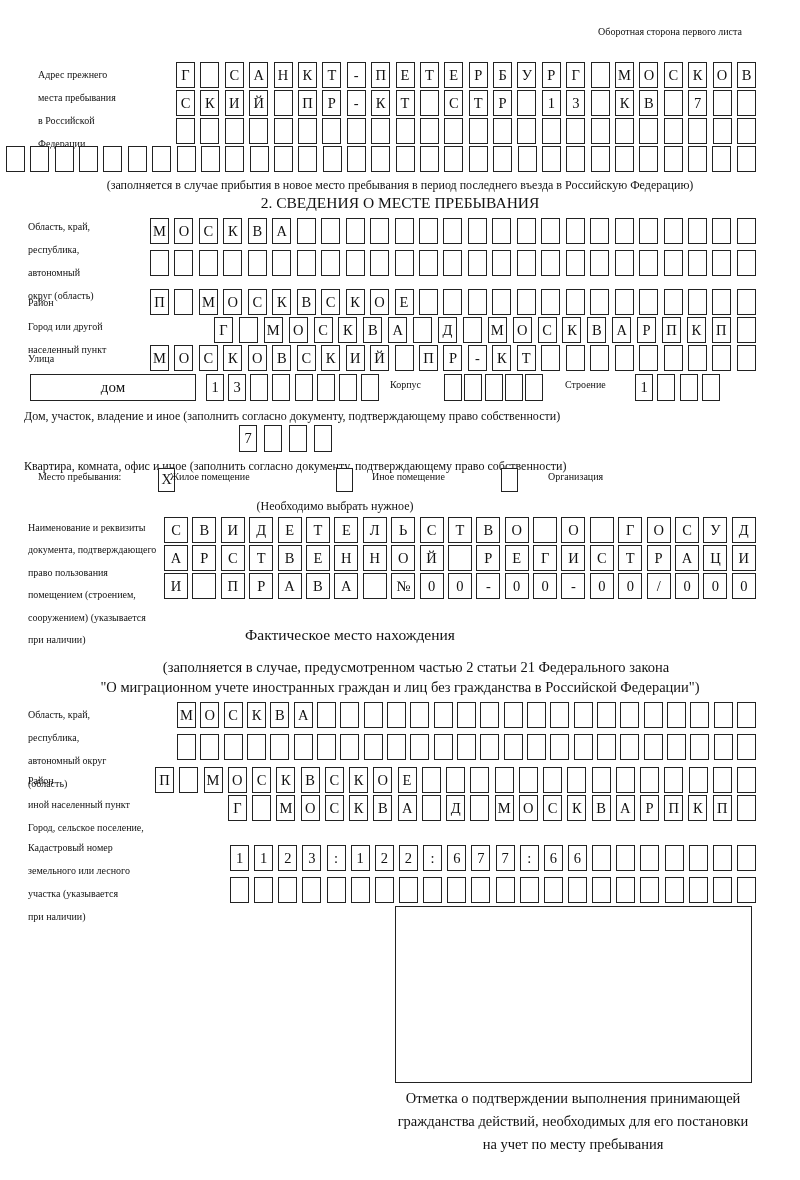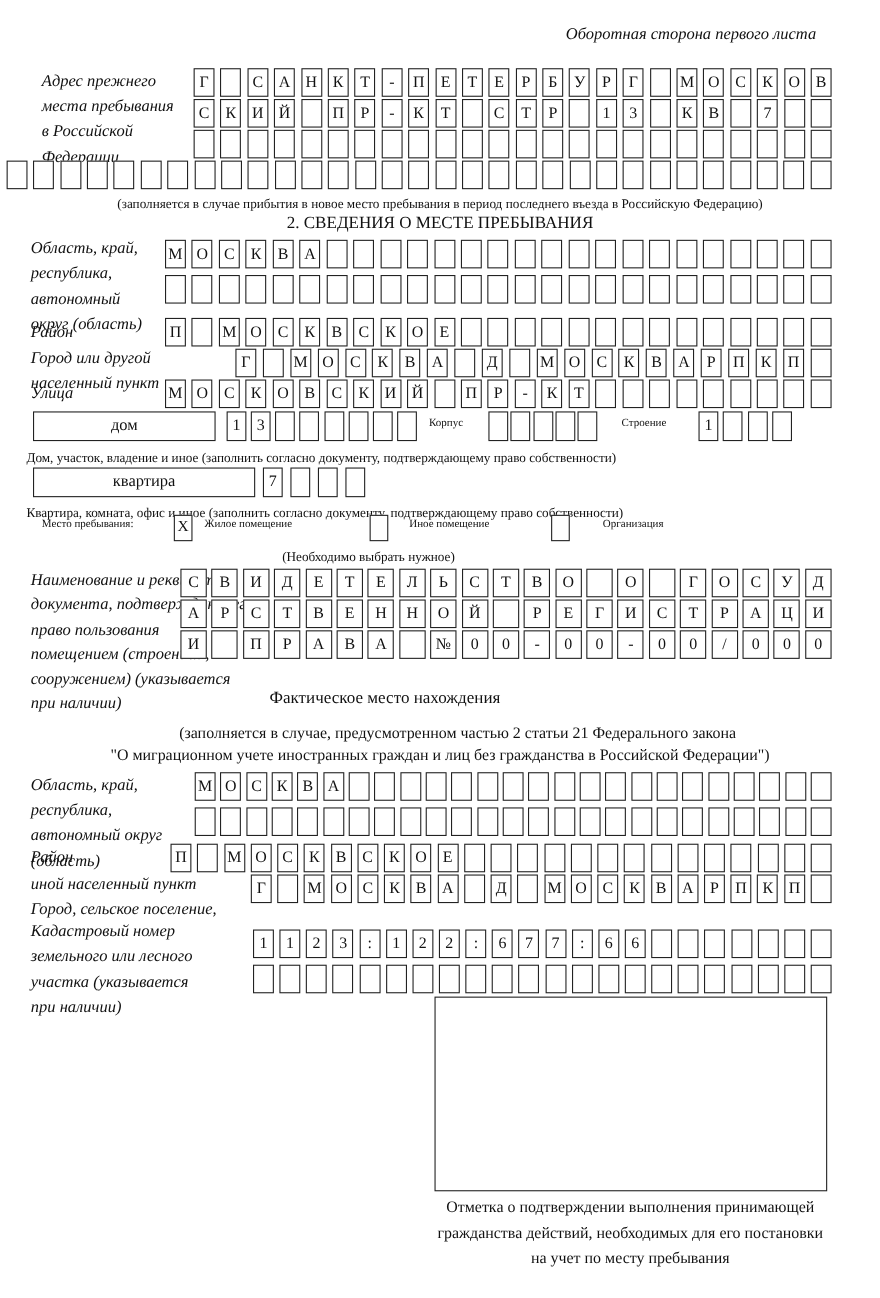--- a/index.html
+++ b/index.html
@@ -1,19 +1,19 @@
 <!DOCTYPE html>
 <html><head>
 <meta charset="utf-8">
 <style>
   html,body{margin:0;padding:0;background:#fff;}
   #page{position:relative;width:800px;height:1180px;background:#fff;
         font-family:"Liberation Serif","DejaVu Serif",serif;color:#111;overflow:hidden;}
   .abs{position:absolute;}
-  .lbl{font-size:15px;line-height:23px;font-style:italic;}
+  .lbl{font-size:10px;line-height:23px;}
   .line{white-space:nowrap;}
   .cells{display:flex;justify-content:space-between;align-items:flex-start;}
   .cell{width:19px;height:26px;border:1.6px solid #222;box-sizing:border-box;flex:none;
         display:flex;align-items:center;justify-content:center;font-size:14.5px;background:#fff;}
   .small .cell{width:18px;height:27px;}
   .w24 .cell{width:24px;}
   .boxlabel{border:1.6px solid #222;box-sizing:border-box;height:27px;
         display:flex;align-items:center;justify-content:center;font-size:15px;background:#fff;}
   .inl{font-size:10px;white-space:nowrap;}
   .note{font-size:12px;line-height:18px;}
@@ -322,32 +322,31 @@
     </div>
   <div class="abs inl" style="top:379px;left:565px">Строение</div>
   <div class="abs cells small" style="top:374px;left:635px;width:85px">
       <span class="cell">1</span>
       <span class="cell"></span>
       <span class="cell"></span>
       <span class="cell"></span>
     </div>
   <div class="abs note" style="top:407px;left:24px;width:770px">Дом, участок, владение и иное (заполнить согласно документу, подтверждающему право собственности)</div>
 
-  <div class="abs boxlabel" style="top:425px;left:30px;width:202px">квартира</div>
   <div class="abs cells small" style="top:425px;left:239px;width:93px">
       <span class="cell">7</span>
       <span class="cell"></span>
       <span class="cell"></span>
       <span class="cell"></span>
     </div>
   <div class="abs note" style="top:457px;left:24px;width:770px">Квартира, комната, офис и иное (заполнить согласно документу, подтверждающему право собственности)</div>
 
   <div class="abs inl" style="top:471px;left:38px">Место пребывания:</div>
   <div class="abs chk" style="top:468px;left:158px">X</div>
-  <div class="abs inl" style="top:471px;left:186px">Жилое помещение</div>
+  <div class="abs inl" style="top:471px;left:170px">Жилое помещение</div>
   <div class="abs chk" style="top:468px;left:336px"></div>
   <div class="abs inl" style="top:471px;left:372px">Иное помещение</div>
   <div class="abs chk" style="top:468px;left:501px"></div>
   <div class="abs inl" style="top:471px;left:548px">Организация</div>
   <div class="abs note center" style="top:497px;left:150px;width:370px">(Необходимо выбрать нужное)</div>
 
   <div class="abs lbl" style="top:517px;left:28px;width:220px;line-height:22.4px">
       <div class="line">Наименование и реквизиты</div>
       <div class="line">документа, подтверждающего</div>
       <div class="line">право пользования</div>

